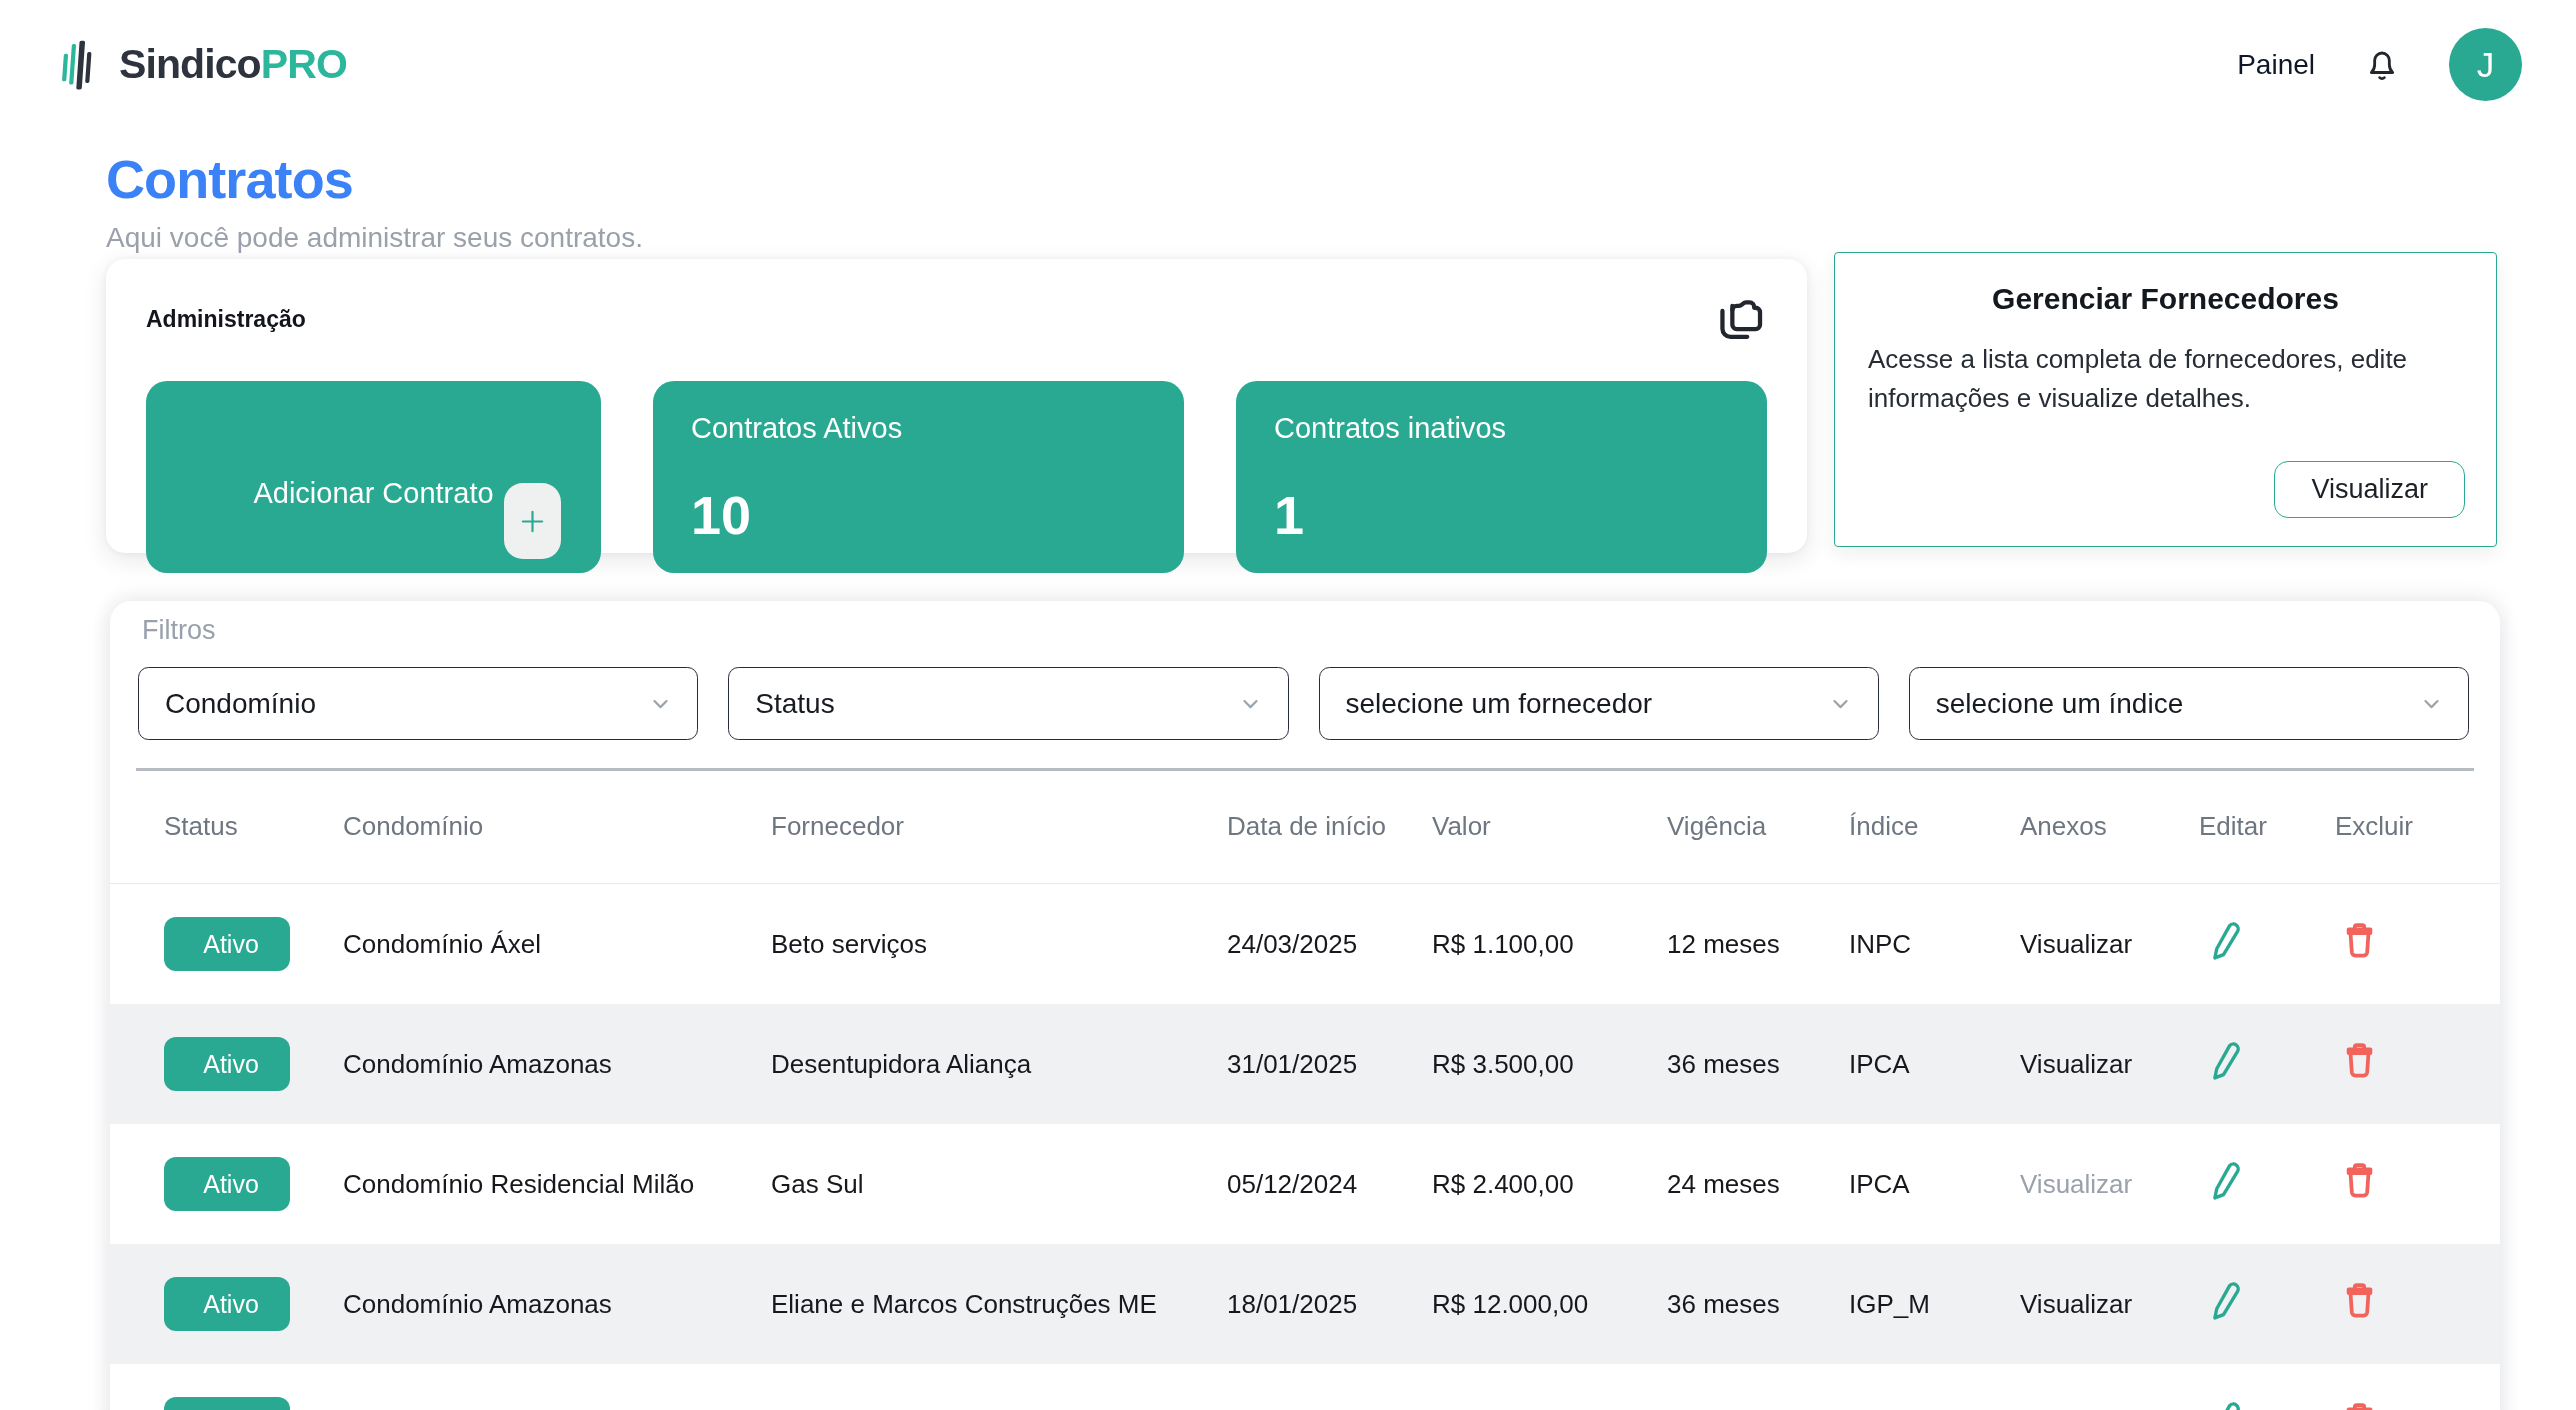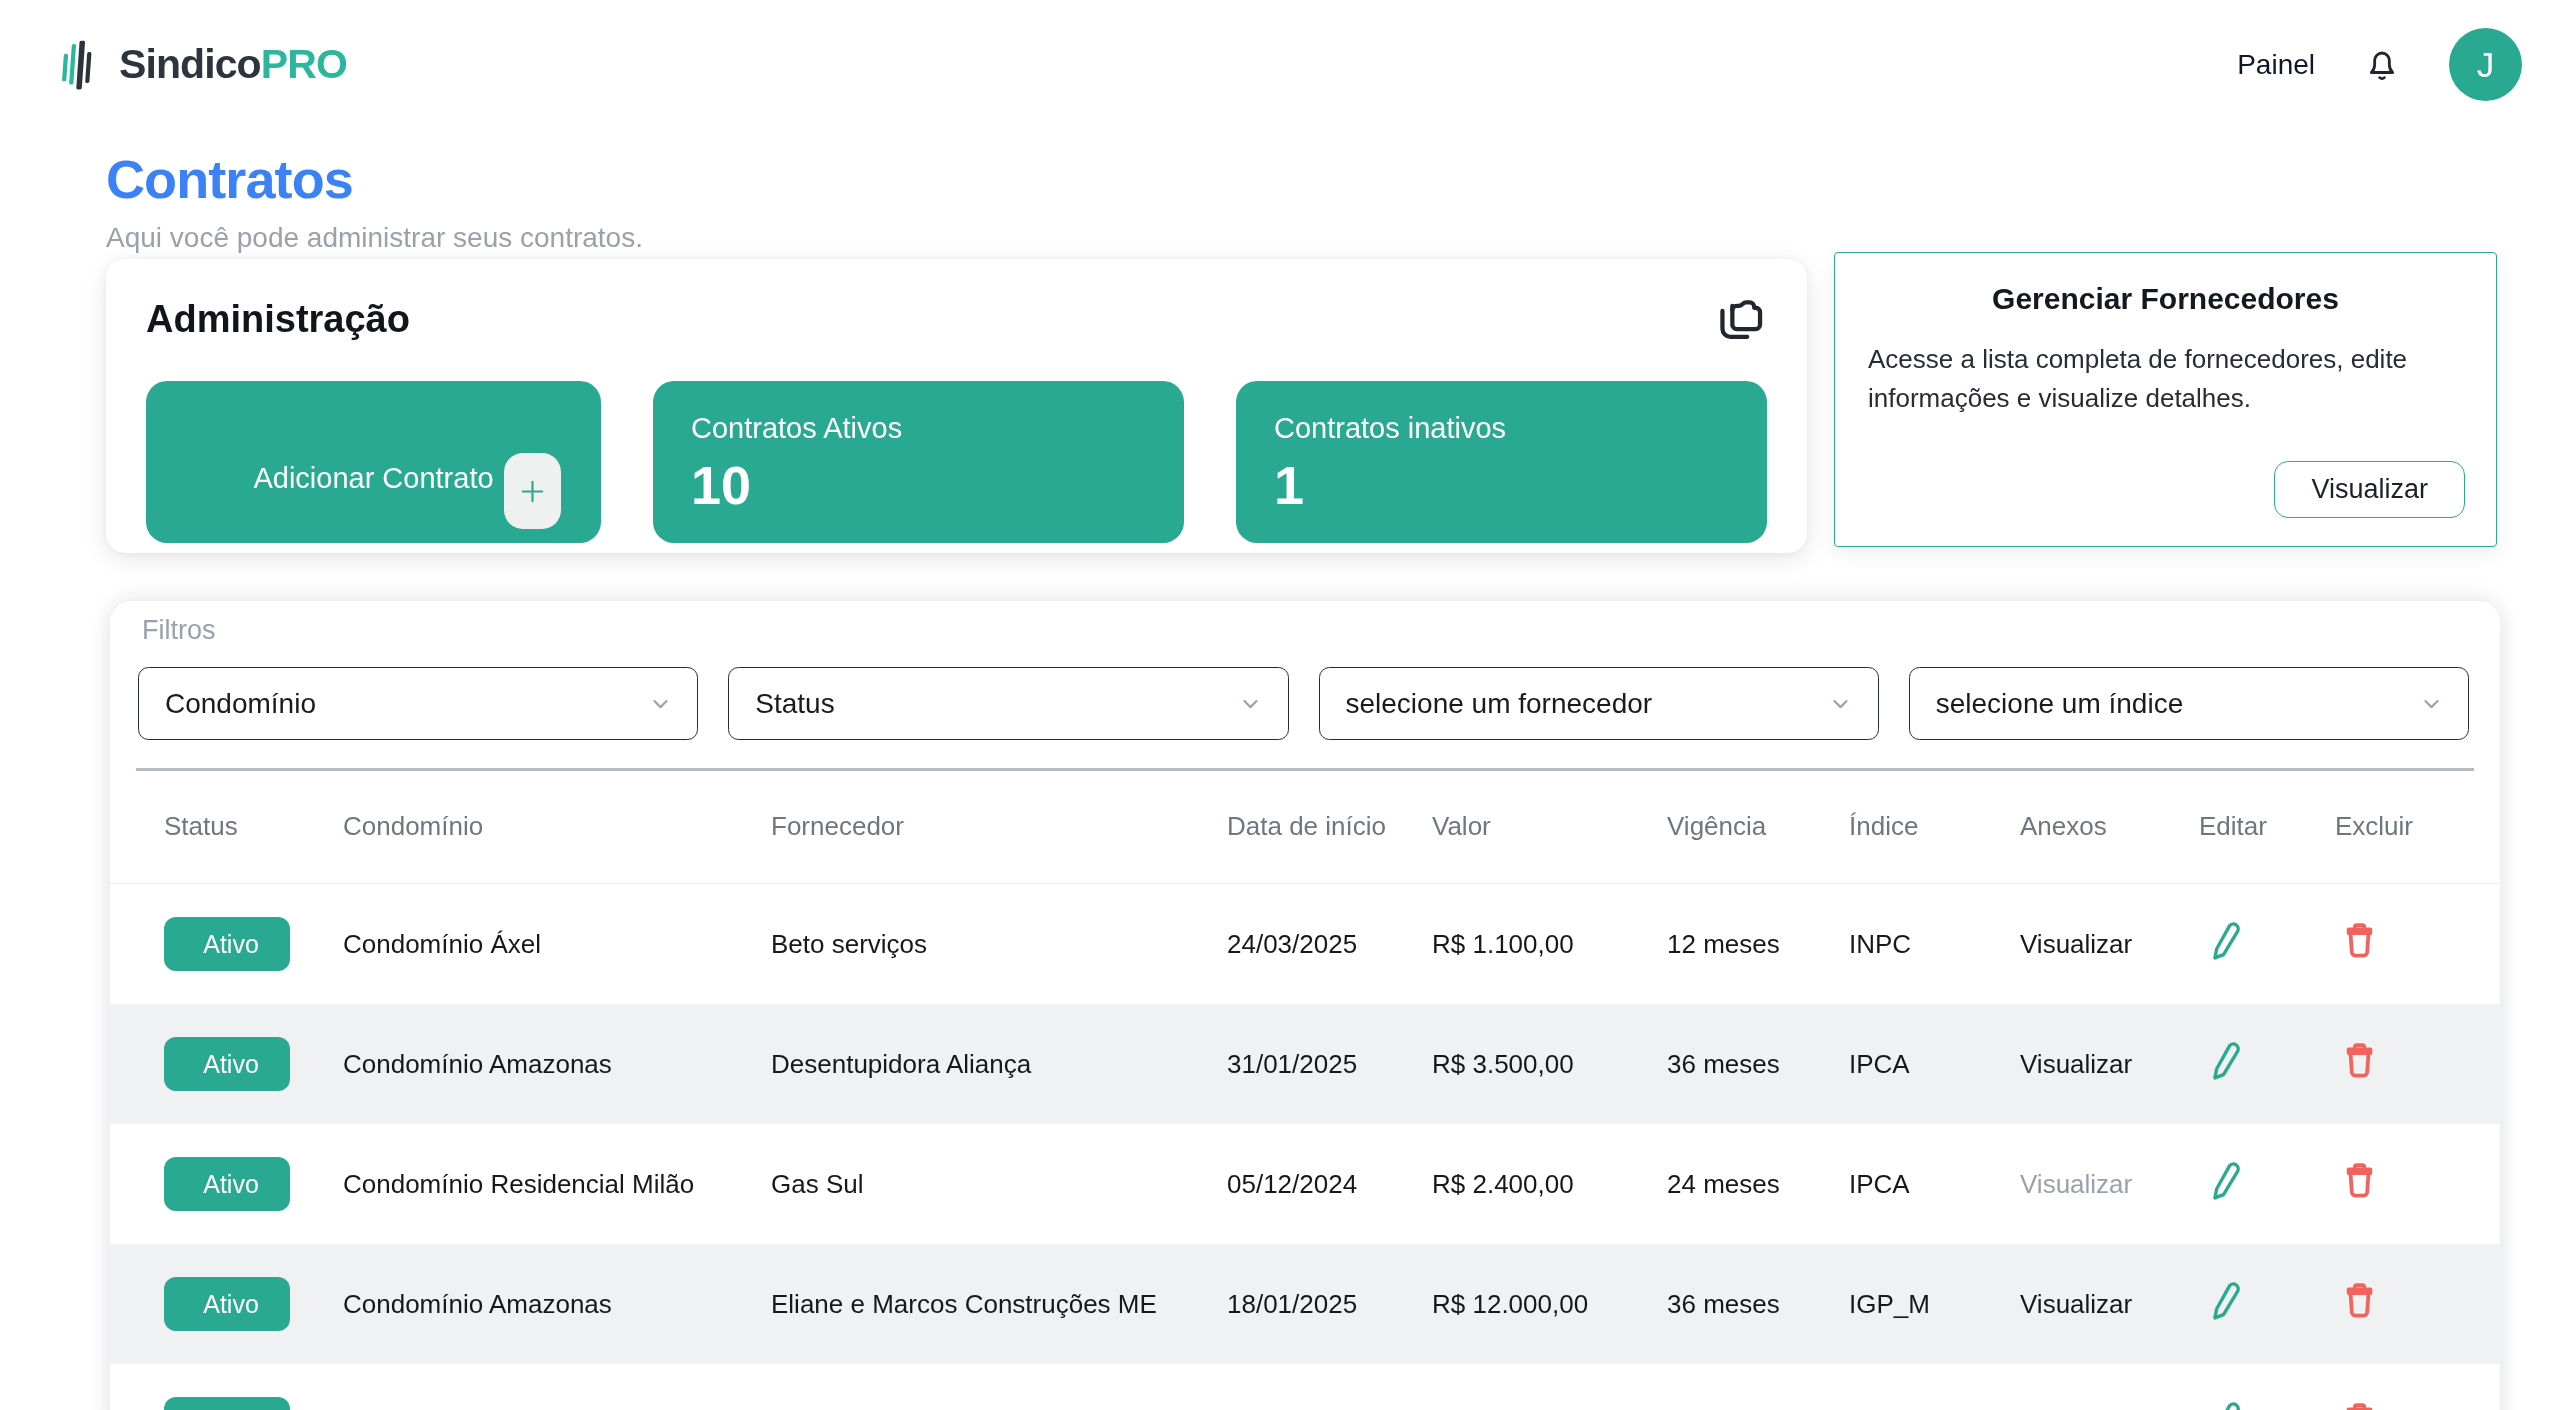--- a/index.html
+++ b/index.html
@@ -34,24 +34,24 @@
   
   .page-head{position:absolute;left:106px;top:148px;}
   .page-title{font-size:54px;font-weight:bold;color:#3b82f6;letter-spacing:-0.9px;}
   .page-subtitle{margin-top:12px;font-size:28px;color:var(--muted);}
 
   
   .admin-card{position:absolute;left:106px;top:259px;width:1701px;height:294px;background:#fff;
     border-radius:19px;box-shadow:0 7px 24px rgba(25,33,61,.10),0 0 7px rgba(25,33,61,.05);
     padding:33px 40px 38px 40px;}
   .admin-head{display:flex;align-items:center;justify-content:space-between;}
-  .admin-title{font-size:38px;font-weight:bold;color:#12151c;}
+  .admin-title{font-size:23px;font-weight:bold;color:#12151c;}
   .folder-copy{width:54px;height:54px;cursor:pointer;}
   .admin-buttons{display:flex;gap:52px;margin-top:35px;}
-  .tile{flex:1;height:162px;background:var(--accent);border-radius:21px;color:#fff;position:relative;
+  .tile{flex:1;height:192px;background:var(--accent);border-radius:21px;color:#fff;position:relative;
     border:none;cursor:pointer;font-family:inherit;text-align:left;}
   .tile-label{font-size:29px;color:#fff;}
   .tile-add .tile-label{display:block;text-align:center;padding-top:33px;}
   .plus-chip{position:absolute;right:40px;bottom:14px;width:57px;height:76px;background:#eef1f0;
     border-radius:19px;display:flex;align-items:center;justify-content:center;}
   .plus-chip svg{width:29px;height:29px;}
   .tile-stat{padding:31px 38px;display:flex;flex-direction:column;}
   .tile-value{font-size:54px;font-weight:bold;margin-top:auto;line-height:1;}
 
   

